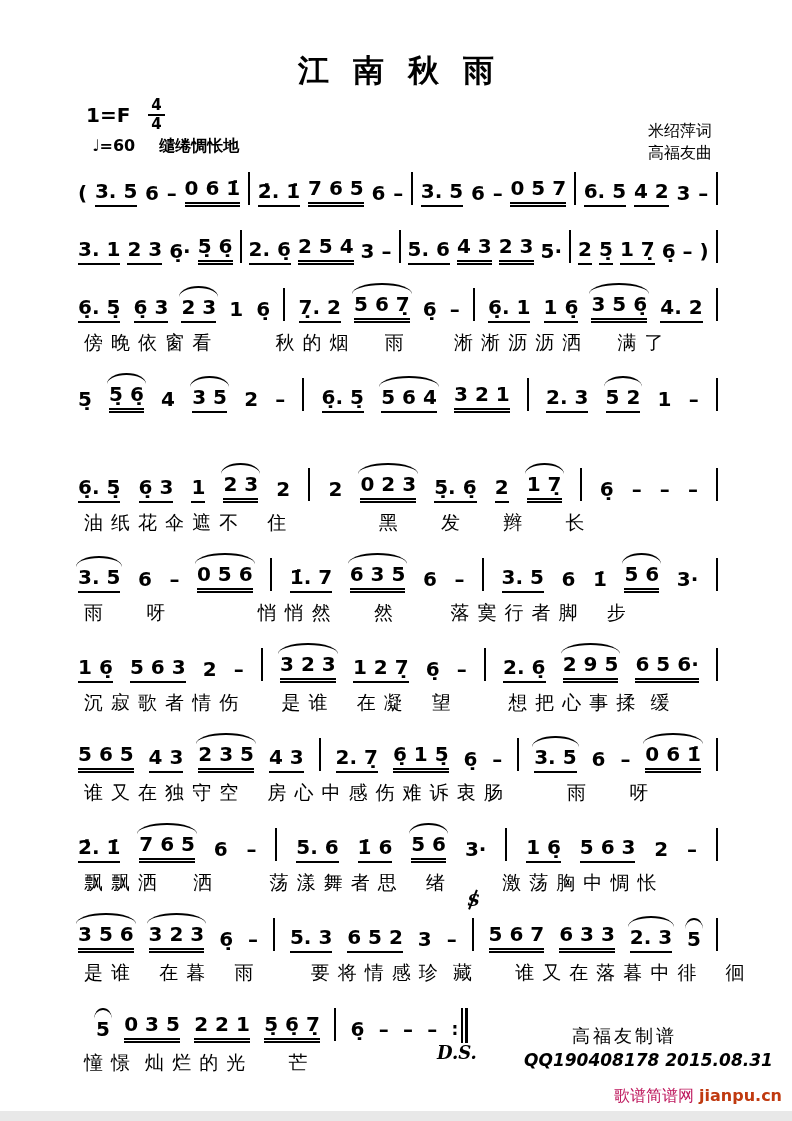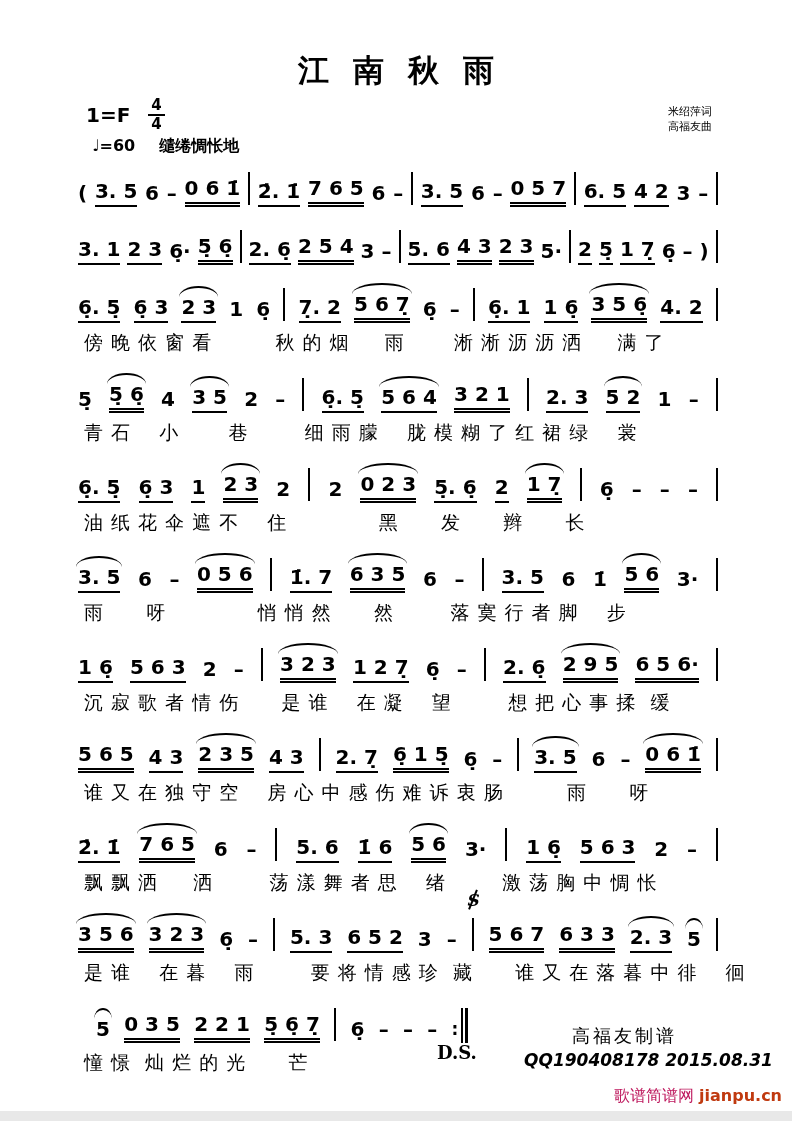--- a/index.html
+++ b/index.html
@@ -8,21 +8,21 @@
   
   .hdr{position:relative;height:168px;}
   .title{position:absolute;top:50px;left:0;width:100%;text-align:center;
          font-size:31px;font-weight:700;letter-spacing:24px;text-indent:24px;}
   .keytime{position:absolute;left:86px;top:98px;display:flex;align-items:center;gap:18px;
            font-size:20px;font-weight:700;}
   .frac{display:inline-block;text-align:center;font-size:15px;line-height:1;font-weight:700;}
   .frac .top{display:block;padding:0 3px 1px;}
   .frac .bot{display:block;border-top:2px solid #000;padding:1px 3px 0;}
   .tempo-row{position:absolute;left:92px;top:136px;font-size:16px;font-weight:700;display:flex;gap:24px;}
-  .credits{position:absolute;right:80px;top:104px;font-size:11px;line-height:1.35;text-align:left;font-family:Liberation Serif, serif;}
+  .credits{position:absolute;right:80px;top:120px;font-size:16px;line-height:1.35;text-align:left;}
   
   .score{position:absolute;top:163px;left:0;width:100%;}
   .sys{height:58px;}
   .sys.with-lyrics{height:90px;}
   .notes{position:relative;display:flex;justify-content:space-between;align-items:flex-end;
          width:640px;margin-left:78px;height:44px;}
   .sys:last-child .notes{width:372px;margin-left:96px;}
   .note{position:relative;font-size:20px;font-weight:700;line-height:1.15;white-space:pre;
         padding-bottom:2px;}
   .u1{border-bottom:2px solid #000;}
@@ -34,21 +34,21 @@
          font-style:italic;font-weight:700;font-size:17px;line-height:1;}
   .segno::after{content:'';position:absolute;left:4px;top:-3px;width:1.5px;height:21px;
          background:#000;transform:rotate(22deg);}
   .endrep{display:flex;align-items:flex-end;gap:2.5px;height:35px;}
   .endrep .dots{font-size:17px;font-weight:700;margin-bottom:5px;line-height:1;}
   .endrep i{display:block;width:2px;height:35px;background:#000;}
   .endrep i:last-child{width:2.5px;}
   .lyrics{margin:7px 0 0 84px;font-size:19px;letter-spacing:1px;white-space:pre;}
   
   .ds{position:absolute;left:437px;top:1042px;font-family:"DejaVu Serif",serif;
-      font-weight:700;font-size:18px;}
+      font-style:italic;font-weight:700;font-size:18px;}
   .engraver{position:absolute;left:572px;top:1024px;font-size:18px;letter-spacing:3px;}
   .qqline{position:absolute;left:524px;top:1050px;font-style:italic;font-weight:700;font-size:17px;}
   .watermark{position:absolute;right:10px;top:1086px;font-size:16px;}
   .wm-site{color:#8d8d8d;}
   .wm-domain{font-weight:700;}
 </style>
 </head>
 <body>
 
 <div class="page">
@@ -156,21 +156,20 @@
           <span class="note u1">6̣. 5̣</span>
           <span class="note u1 arc">5 6 4</span>
           <span class="note u2">3 2 1</span>
           <div class="bar"></div>
           <span class="note u1">2. 3</span>
           <span class="note u1 arc">5 2</span>
           <span class="note u0">1</span>
           <span class="note u0">–</span>
           <div class="bar"></div>
         </div>
-        <div class="lyrics">青 石    小       巷        细 雨 朦    胧 模 糊 了 红 裙 绿    裳</div>
       </div>
       <div class="sys with-lyrics">
         <div class="notes">
           <span class="note u1">6̣. 5̣</span>
           <span class="note u1">6̣ 3</span>
           <span class="note u1">1</span>
           <span class="note u2 arc">2 3</span>
           <span class="note u0">2</span>
           <div class="bar"></div>
           <span class="note u0">2</span>

